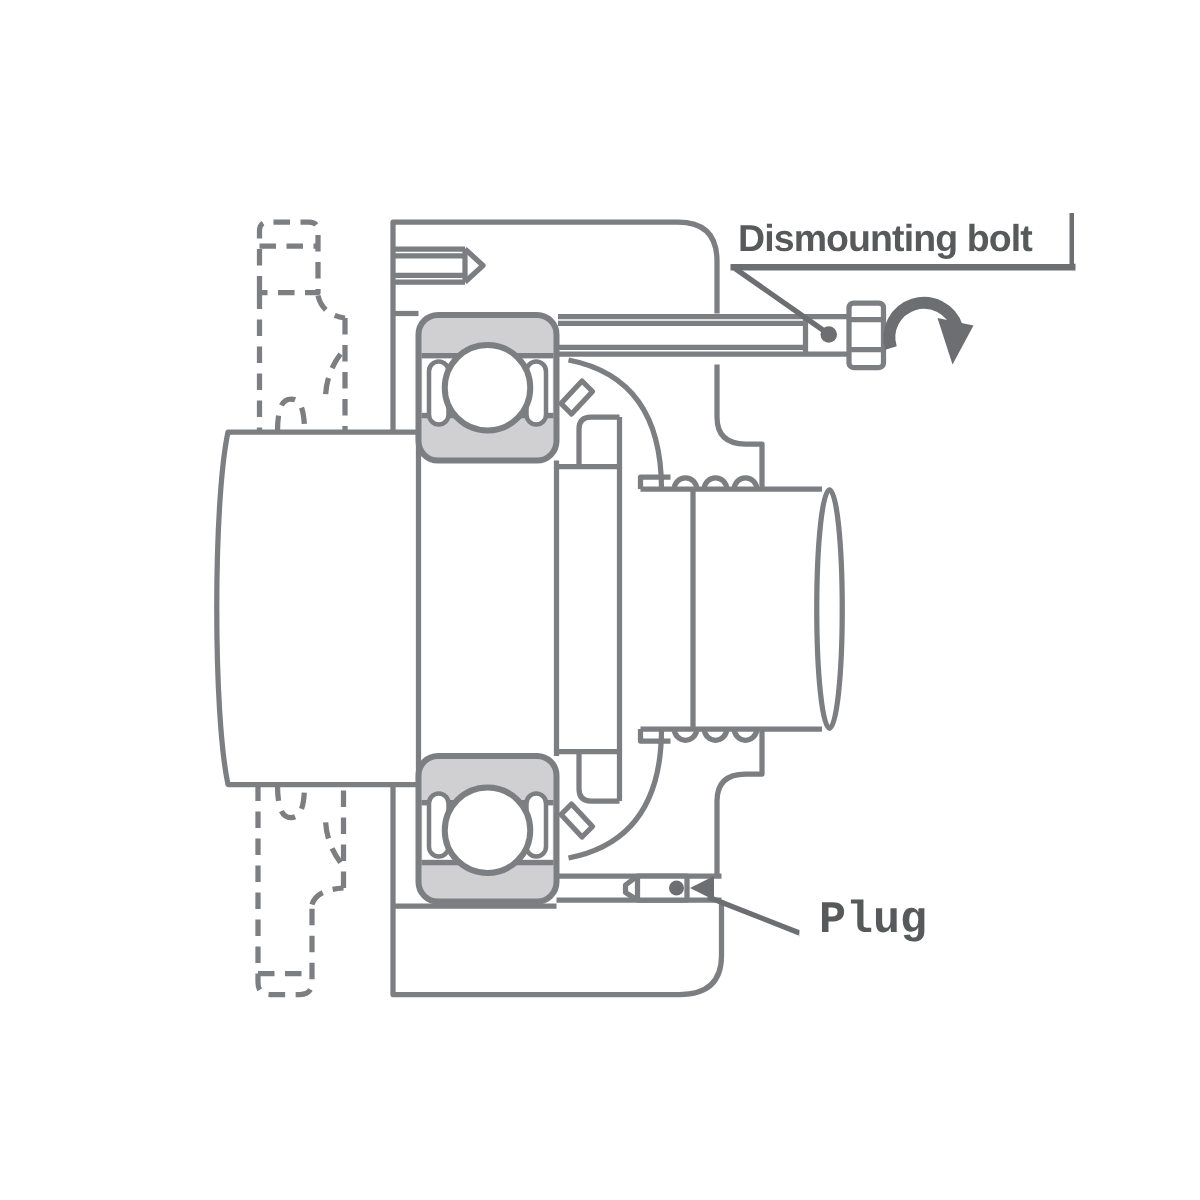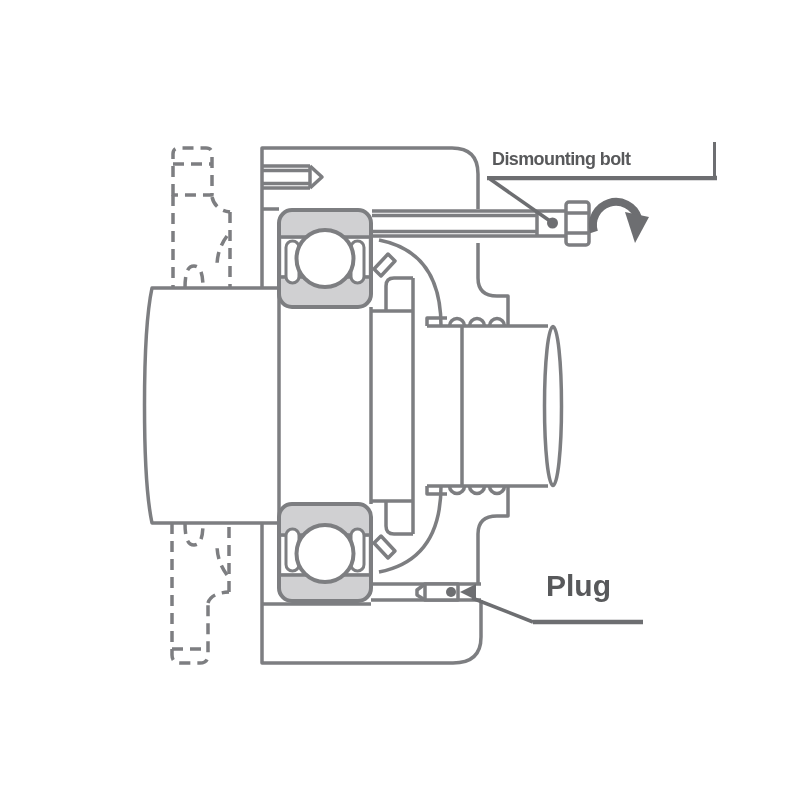--- a/index.html
+++ b/index.html
@@ -2,24 +2,24 @@
 <html><head>
 <meta charset="utf-8">
 <style>
   html,body{margin:0;padding:0;background:#ffffff;}
   .stage{position:relative;width:800px;height:800px;background:#ffffff;overflow:hidden;
          font-family:"Liberation Sans", sans-serif;}
   .stage svg{position:absolute;left:0;top:0;}
   .callout{position:absolute;background:#ffffff;color:#58595B;font-weight:700;
            white-space:nowrap;box-sizing:border-box;}
   .callout-bolt{left:487px;top:142px;width:229px;height:34px;line-height:34px;
-                font-size:18px;letter-spacing:-0.6px;padding-left:5px;
+                font-size:25px;letter-spacing:-0.6px;padding-left:5px;
                 border-right:3px solid #6D6E71;}
-  .callout-plug{left:533px;top:569px;width:134px;height:48px;font-size:30px;
-                display:flex;padding:0 0 2px 13px;}
+  .callout-plug{left:533px;top:585px;width:134px;height:48px;font-size:30px;
+                display:flex;align-items:flex-end;padding:0 0 2px 13px;font-family:Liberation Mono, monospace;}
   
   .ln{fill:none;stroke:#7D7E81;stroke-width:3.5;stroke-linejoin:round;}
   .lnw{fill:#ffffff;stroke:#7D7E81;stroke-width:3.5;stroke-linejoin:round;}
   .dash{fill:none;stroke:#7D7E81;stroke-width:3.5;stroke-dasharray:11 7;stroke-linejoin:round;}
   .ann{fill:none;stroke:#6D6E71;stroke-width:3.5;}
   .annthick{fill:none;stroke:#6D6E71;stroke-width:4.5;}
   .annfill{fill:#6D6E71;stroke:none;}
 </style>
 </head>
 <body>

